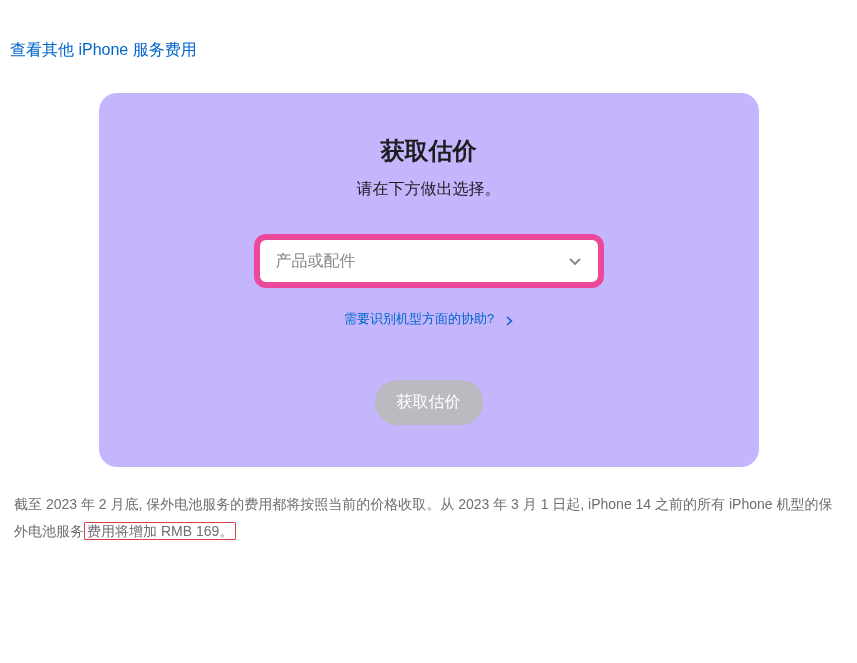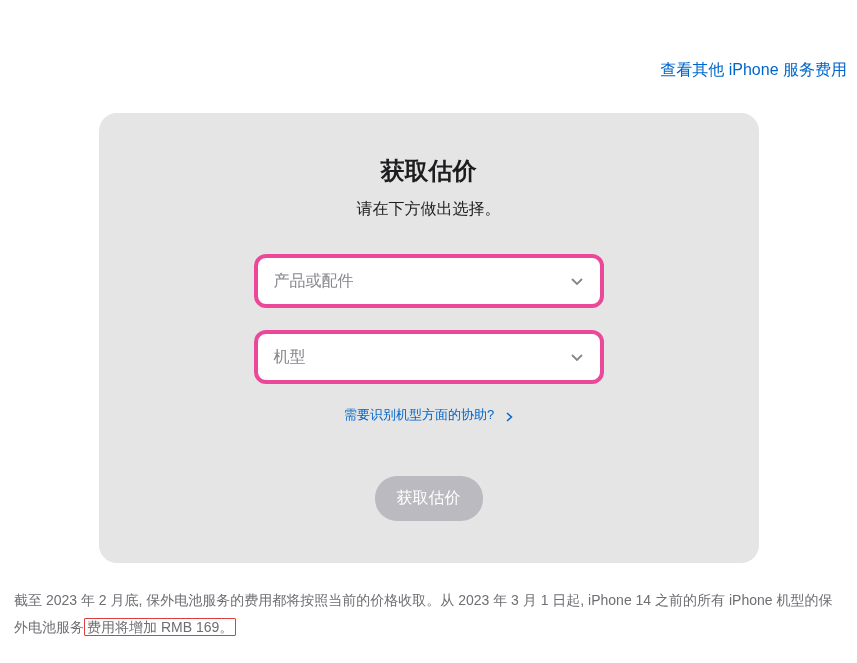--- a/index.html
+++ b/index.html
@@ -11,31 +11,31 @@
       font-family: -apple-system, BlinkMacSystemFont, "SF Pro Text", "Helvetica Neue", Arial, sans-serif;
       background: #ffffff;
       width: 857px;
       height: 663px;
       overflow: hidden;
     }
     .page-container {
       padding: 0 10px;
     }
     .top-link {
-      text-align: right;
-      padding-top: 60px;
+      text-align: left;
+      padding-top: 40px;
       padding-bottom: 32px;
     }
     .top-link a {
       color: #0066cc;
       text-decoration: none;
       font-size: 16px;
     }
     .card {
-      background: #e5e5e5;
+      background: #c4b5fd;
       border-radius: 18px;
       width: 660px;
       margin: 0 auto;
       padding: 42px 40px 42px 40px;
       text-align: center;
     }
     .card-title {
       font-size: 24px;
       font-weight: 600;
       color: #1d1d1f;
@@ -48,21 +48,21 @@
     }
     .select-wrapper {
       width: 350px;
       margin: 0 auto 22px auto;
       position: relative;
     }
     .select-control {
       width: 100%;
       height: 54px;
       background: #ffffff;
-      border: 4px solid #ec4899;
+      border: 6px solid #ec4899;
       border-radius: 12px;
       padding: 0 44px 0 16px;
       font-size: 16px;
       color: #86868b;
       text-align: left;
       cursor: pointer;
       display: flex;
       align-items: center;
       position: relative;
     }
@@ -134,30 +134,20 @@
       <div class="select-control">
         <span>产品或配件</span>
         <span class="chevron-down-icon">
           <svg viewBox="0 0 14 14" fill="none" stroke="currentColor" stroke-width="1.8">
             <polyline points="2,5 7,10 12,5"></polyline>
           </svg>
         </span>
       </div>
     </div>
 
-    <div class="select-wrapper">
-      <div class="select-control">
-        <span>机型</span>
-        <span class="chevron-down-icon">
-          <svg viewBox="0 0 14 14" fill="none" stroke="currentColor" stroke-width="1.8">
-            <polyline points="2,5 7,10 12,5"></polyline>
-          </svg>
-        </span>
-      </div>
-    </div>
 
     <div class="help-link">
       <a href="#">
         <span>需要识别机型方面的协助?</span>
         <span class="chevron-right-icon">
           <svg viewBox="0 0 7 10" fill="none" stroke="#0066cc" stroke-width="1.5">
             <polyline points="1,1 5.5,5 1,9"></polyline>
           </svg>
         </span>
       </a>

